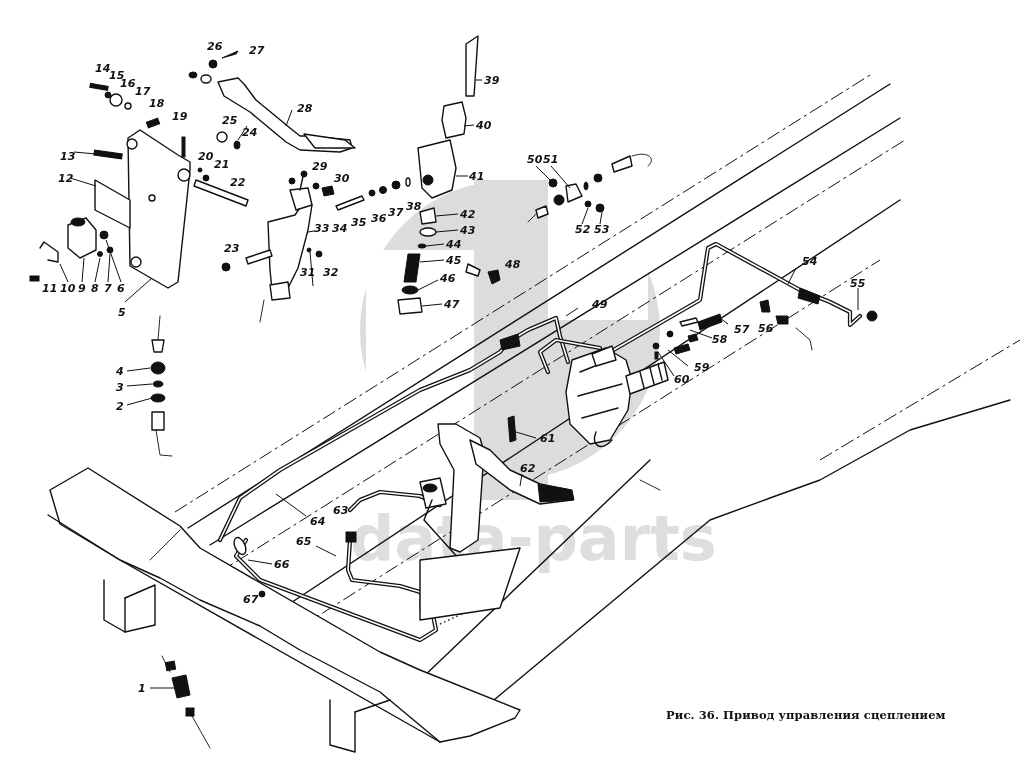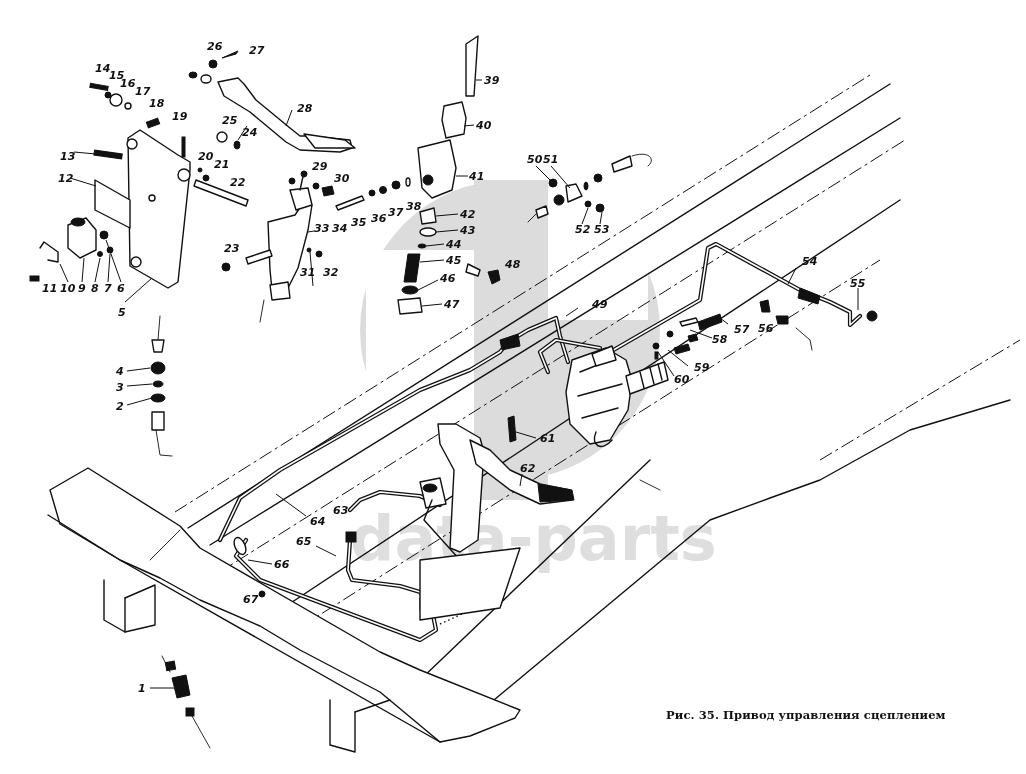--- a/index.html
+++ b/index.html
@@ -320,13 +320,13 @@
     <text class="num" x="540" y="442">61</text>
     <text class="num" x="520" y="472">62</text>
     <text class="num" x="333" y="514">63</text>
     <text class="num" x="310" y="525">64</text>
     <text class="num" x="296" y="545">65</text>
     <text class="num" x="274" y="568">66</text>
     <text class="num" x="243" y="603">67</text>
   </g>
 </svg>
 
-<div id="caption">Рис. 35. Привод управления сцеплением</div>
+<div id="caption">Рис. 36. Привод управления сцеплением</div>
 
 </body></html>

